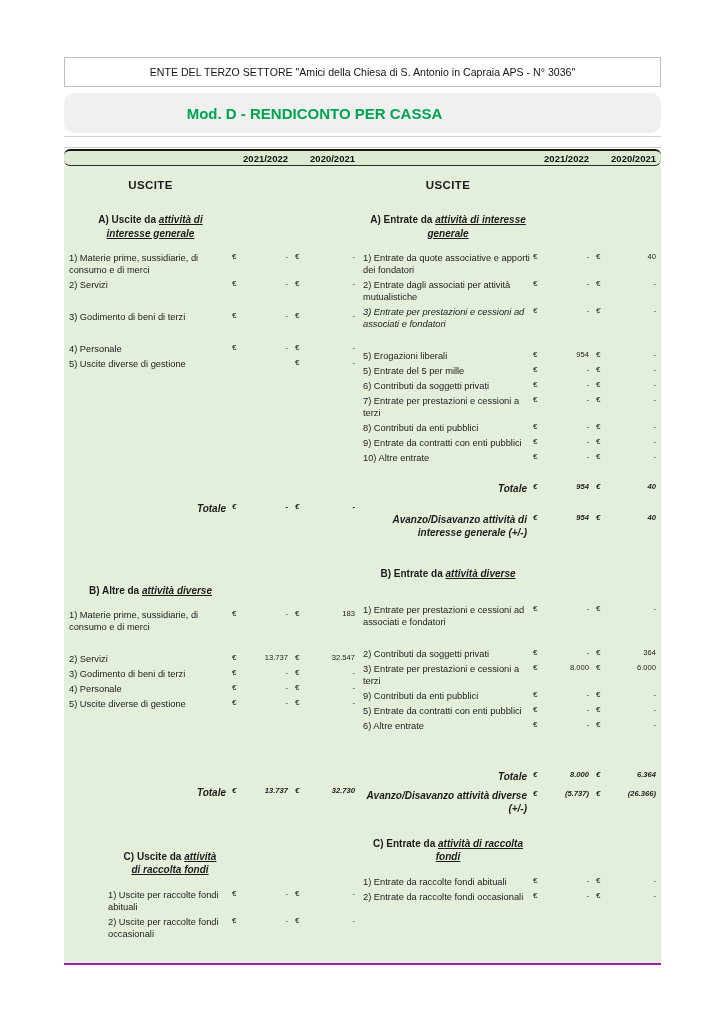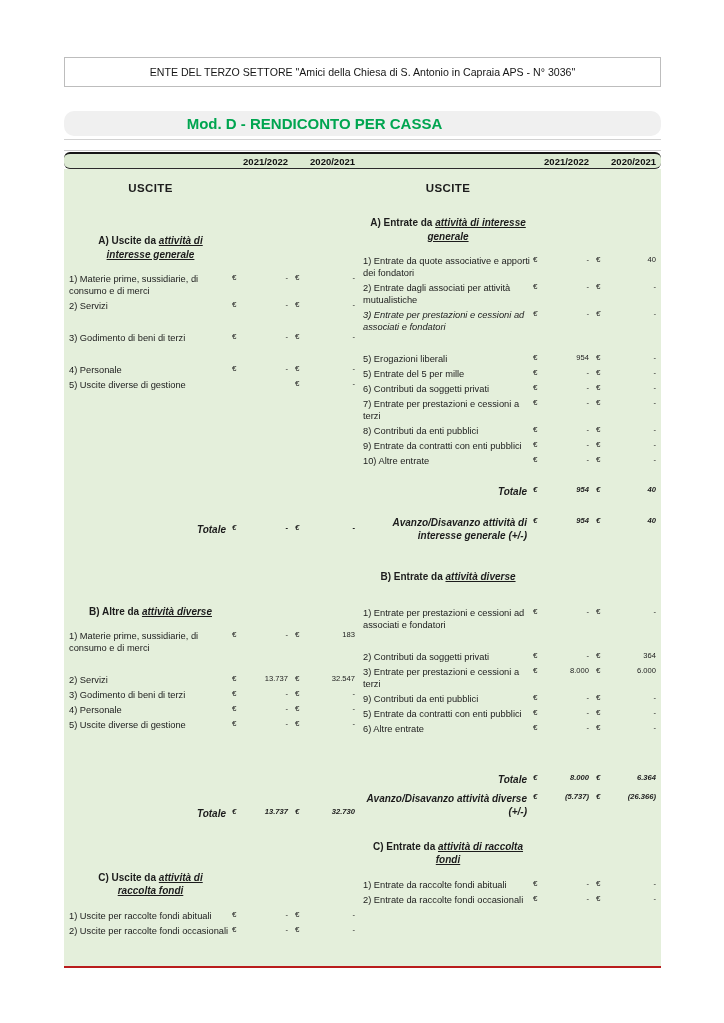--- a/index.html
+++ b/index.html
@@ -18,22 +18,22 @@
     height:28px;
     border:1px solid #bdbdbd;
     background:#ffffff;
     display:flex; align-items:center; justify-content:center;
     font-size:10.6px; color:#161616;
     white-space:nowrap;
   }
 
   
   .title-band {
-    margin-top:24px;
-    height:25px;
+    margin-top:6px;
+    height:40px;
     background:#f0f0f0;
     display:flex; align-items:center; justify-content:center;border-radius:10px;
   }
   .title-band .title {
     font-size:15px; font-weight:bold;
     color:var(--title-green,#00a550);
     transform:translateX(-48px);
     white-space:nowrap;
   }
 
@@ -53,21 +53,21 @@
   .yb-half { display:flex; align-items:center; padding-right:5px; box-sizing:border-box; }
   .yb-left { width:296px; } .yb-right { width:301px; }
   .yb-spacer { flex:1; }
   .yb-y1 { width:56px; text-align:right; }
   .yb-y2 { width:60px; margin-left:7px; text-align:right; }
 
   
   .body-green {
     background:var(--body-green,#e4efdb);
     height:797px;
-    border-bottom:2px solid #b91c1c;
+    border-bottom:2px solid #a21caf;
     display:flex;
     overflow:hidden;
   }
   .col { display:flex; flex-direction:column; box-sizing:border-box; padding-top:12px; }
   .col-left  { width:296px; padding-left:5px; }
   .col-right { width:301px; padding-left:3px; }
 
   .col-title {
     font-size:11.5px; font-weight:bold; text-align:center;
     letter-spacing:0.4px;
@@ -79,23 +79,23 @@
   .heading {
     margin-right:128px; margin-bottom:12px;
     text-align:center;
     font-weight:bold; font-size:10px; line-height:13.5px;
     padding:0 10px;
   }
   .col-right .heading { padding:0 2px; }
   .heading .em { font-style:italic; text-decoration:underline; }
 
   
-  .col-left  .sec-a { margin-top:38px; }
+  .col-left  .sec-a { margin-top:20px; }
   .col-left  .sec-b { margin-top:65px; }
-  .col-left  .sec-c { margin-top:47px; }
+  .col-left  .sec-c { margin-top:47px;margin-left:39px; }
   .col-right .sec-a { margin-top:20px; }
   .col-right .sec-b { margin-top:24px; }
   .col-right .sec-c { margin-top:18px; }
   .col-right .sec-b .heading { margin-bottom:24px; }
 
   .row {
     display:flex; align-items:flex-start;
     margin-bottom:3px; padding-right:5px;
   }
   .lbl {

